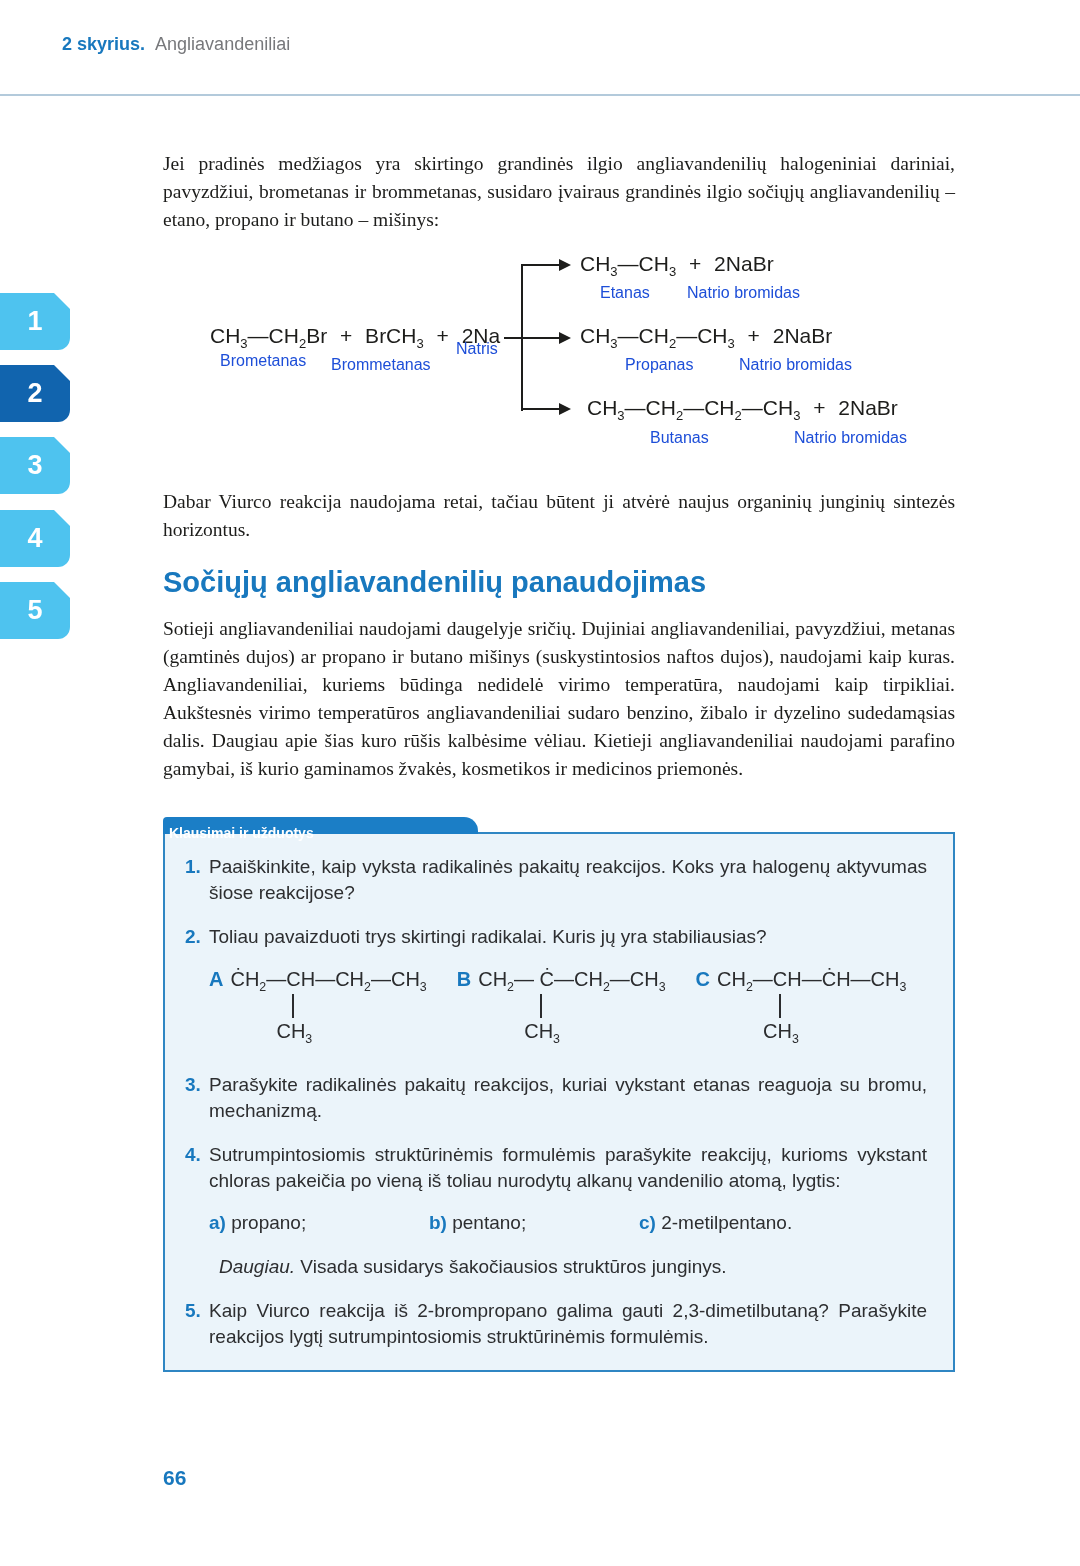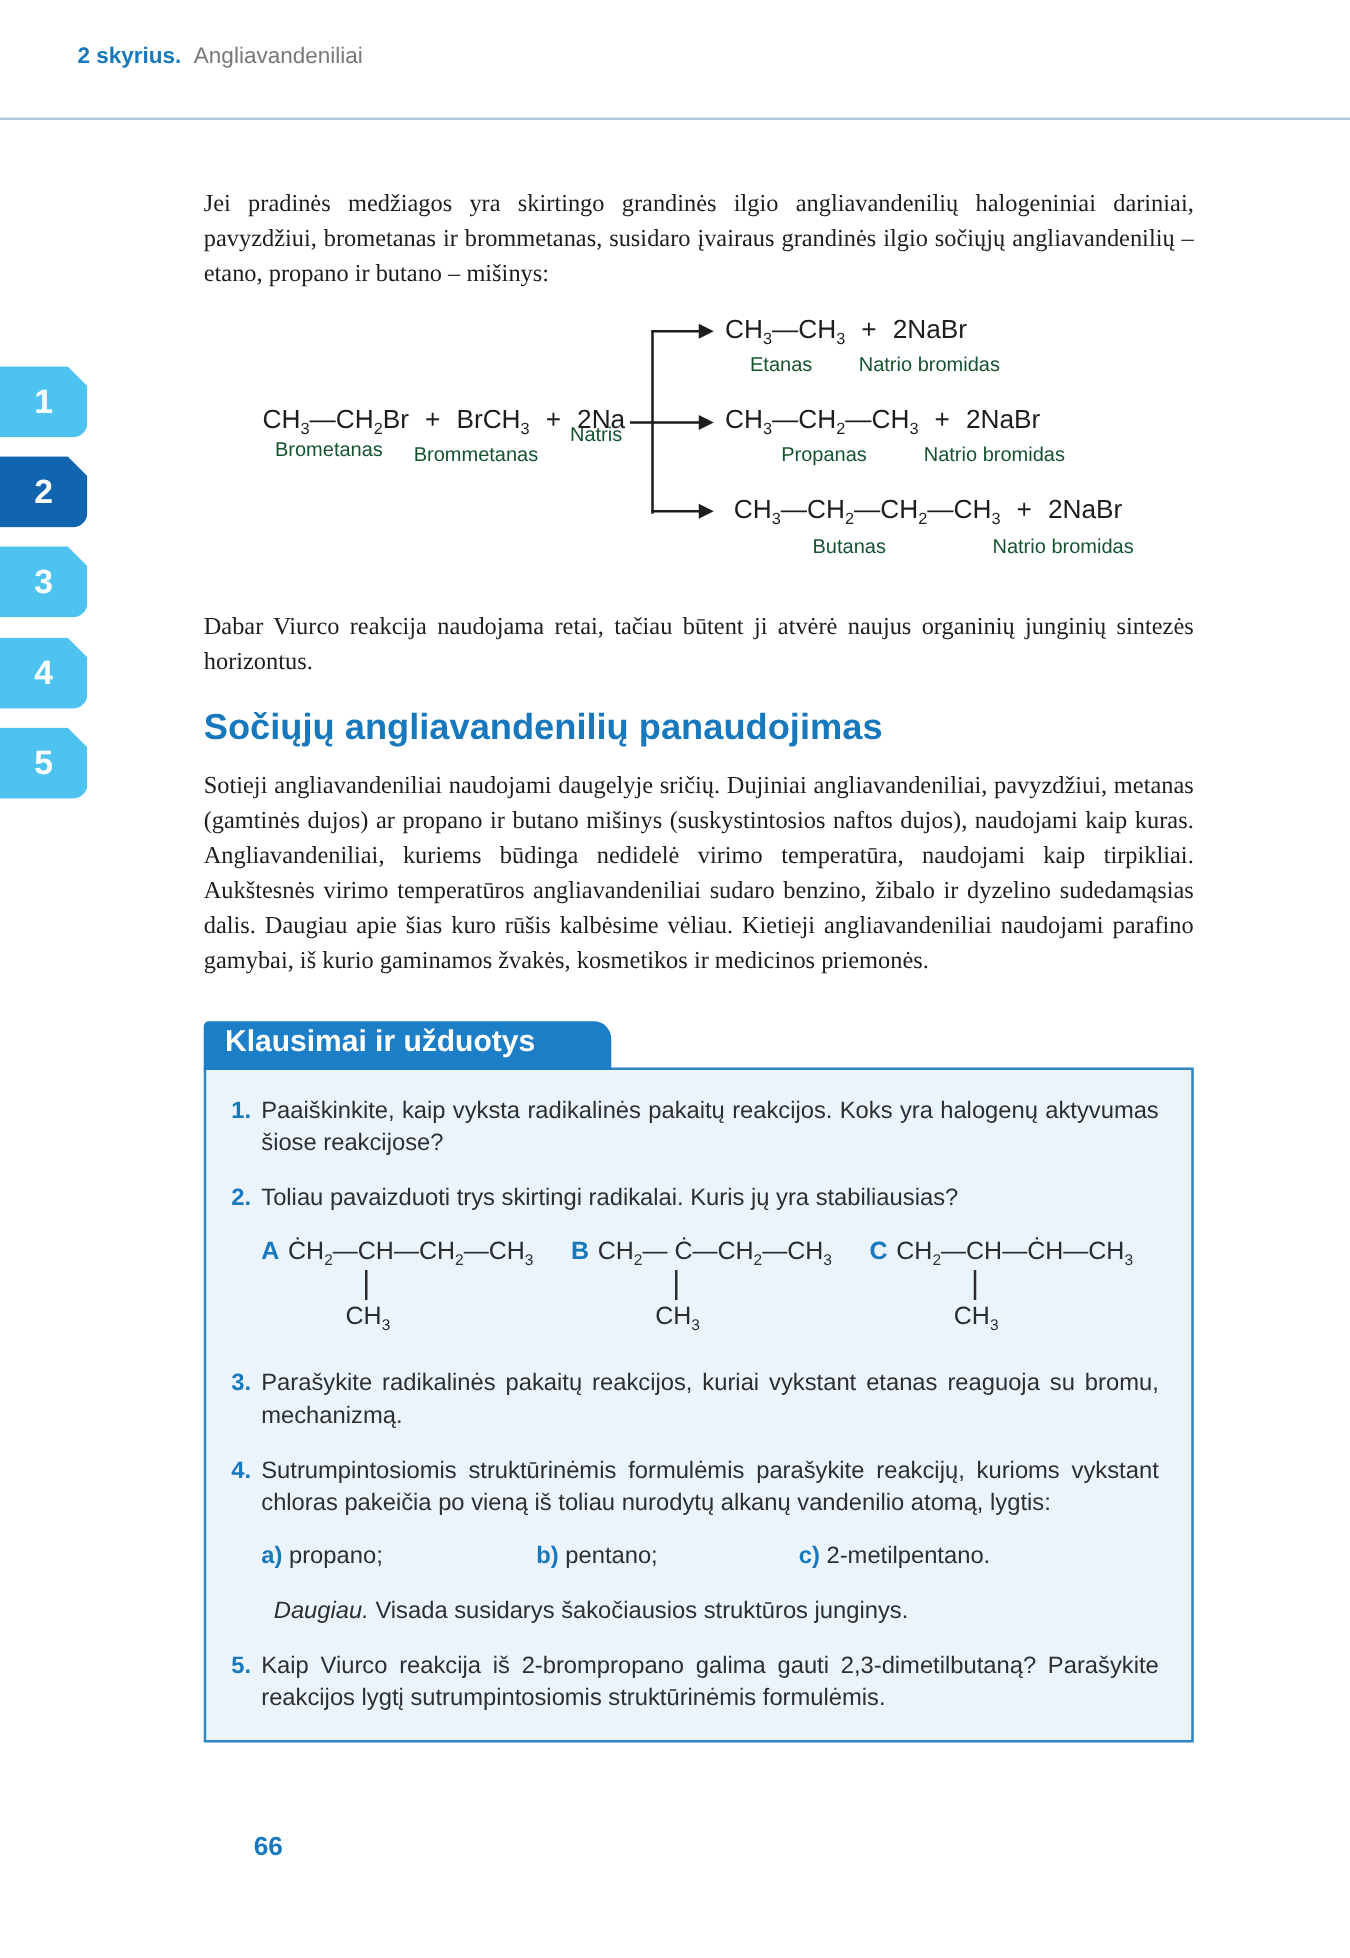--- a/index.html
+++ b/index.html
@@ -31,21 +31,21 @@
     font-size:19.5px;line-height:28px;text-align:justify;margin:0 0 14px 0;color:#1d1d1b;
   }
   .body-p sub{font-size:0.62em;}
   h2.section{
     color:#1878be;font-size:29px;font-weight:bold;margin:22px 0 16px 0;letter-spacing:0;
   }
   
   .scheme{position:relative;height:230px;margin:6px 0 10px 0;}
   .formula{font-size:21px;color:#1d1d1b;word-spacing:7px;white-space:nowrap;}
   .formula sub{font-size:0.62em;}
-  .chem-label{position:absolute;font-size:16px;color:#14532d;white-space:nowrap;}
+  .chem-label{position:absolute;font-size:16px;color:#1d4ed8;white-space:nowrap;}
   .sch-reactants{position:absolute;left:47px;top:76px;}
   .sch-f0{position:absolute;left:417px;top:4px;}
   .sch-f1{position:absolute;left:417px;top:76px;}
   .sch-f2{position:absolute;left:424px;top:148px;}
   .lbl-brometanas{left:57px;top:104px;}
   .lbl-brommetanas{left:168px;top:108px;}
   .lbl-natris{left:293px;top:92px;}
   .lbl-etanas{left:437px;top:36px;}
   .lbl-nb0{left:524px;top:36px;}
   .lbl-propanas{left:462px;top:108px;}
@@ -57,22 +57,22 @@
   .h-top{left:358px;top:16px;width:40px;height:2px;}
   .h-mid{left:341px;top:89px;width:57px;height:2px;}
   .h-bot{left:358px;top:160px;width:40px;height:2px;}
   .arrowhead{
     position:absolute;width:0;height:0;
     border-left:12px solid #1d1d1b;border-top:6px solid transparent;border-bottom:6px solid transparent;
   }
   .ah-0{left:396px;top:11px;} .ah-1{left:396px;top:84px;} .ah-2{left:396px;top:155px;}
   
   .qtab{
-    width:309px;height:39px;margin-top:34px;background:#1b7ec6;color:#ffffff;
-    font-weight:bold;font-size:24px;line-height:33px;padding-left:17px;
+    width:309px;height:17px;margin-top:34px;background:#1b7ec6;color:#ffffff;
+    font-weight:bold;font-size:14px;line-height:33px;padding-left:6px;
     border-radius:4px 14px 0 0;position:relative;z-index:2;
   }
   .qbox{
     border:2px solid #2f86c3;background:#ebf4fa;margin-top:-2px;
     padding:20px 26px 20px 20px;position:relative;z-index:1;
   }
   .q{display:flex;margin-bottom:18px;}
   .q:last-child{margin-bottom:0;}
   .qnum{color:#1878be;font-weight:bold;font-size:19px;width:24px;flex:none;line-height:26px;}
   .qtext{font-size:19px;line-height:26px;text-align:justify;color:#2d2e30;flex:1;}
@@ -87,21 +87,21 @@
   .r-ch3 sub,.r-chain sub{font-size:0.62em;}
   
   .subitems{display:flex;margin-top:16px;text-align:left;}
   .subitem{white-space:nowrap;}
   .si-a{width:220px;} .si-b{width:210px;}
   .si-label{color:#1878be;font-weight:bold;}
   
   .note{margin:0 0 18px 34px;font-size:19px;line-height:26px;color:#2d2e30;}
   .note-label{font-style:italic;}
   
-  .pagenum{position:absolute;left:163px;top:1466px;color:#1878be;font-weight:bold;font-size:21px;margin-left:40px;}
+  .pagenum{position:absolute;left:163px;top:1466px;color:#1878be;font-weight:bold;font-size:21px;}
 </style>
 </head>
 <body>
 
 <div class="runhead">
   <span class="chap">2 skyrius.</span>
   <span class="chap-title">Angliavandeniliai</span>
 </div>
 <div class="head-rule"></div>
 

